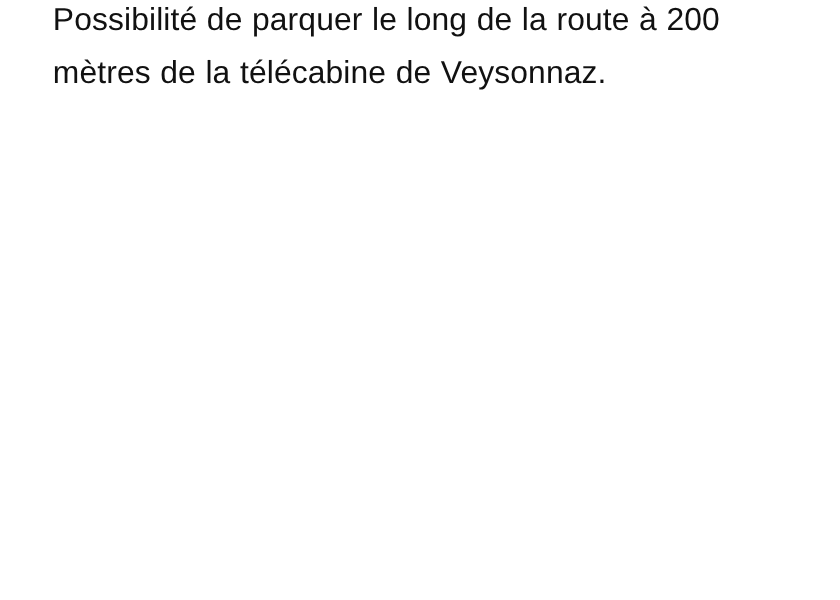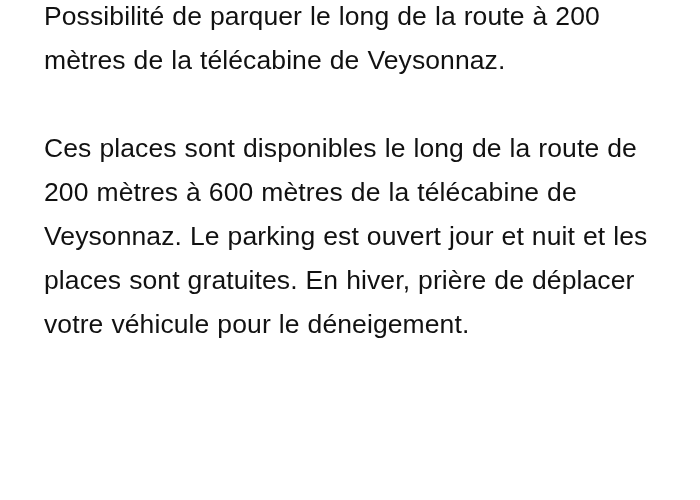--- a/index.html
+++ b/index.html
@@ -36,14 +36,13 @@
   }
   .para-2 {
     margin-top: 44px;
   }
 </style>
 </head>
 <body>
 
 <div class="page">
   <p class="para para-1">Possibilité de parquer le long de la route à 200 mètres de la télécabine de Veysonnaz.</p>
-  <p class="para para-2">Ces places sont disponibles le long de la route de 200 mètres à 600 mètres de la télécabine de Veysonnaz. Le parking est ouvert jour et nuit et les places sont gratuites. En hiver, prière de déplacer votre véhicule pour le déneigement.</p>
 </div>
 
 </body></html>

